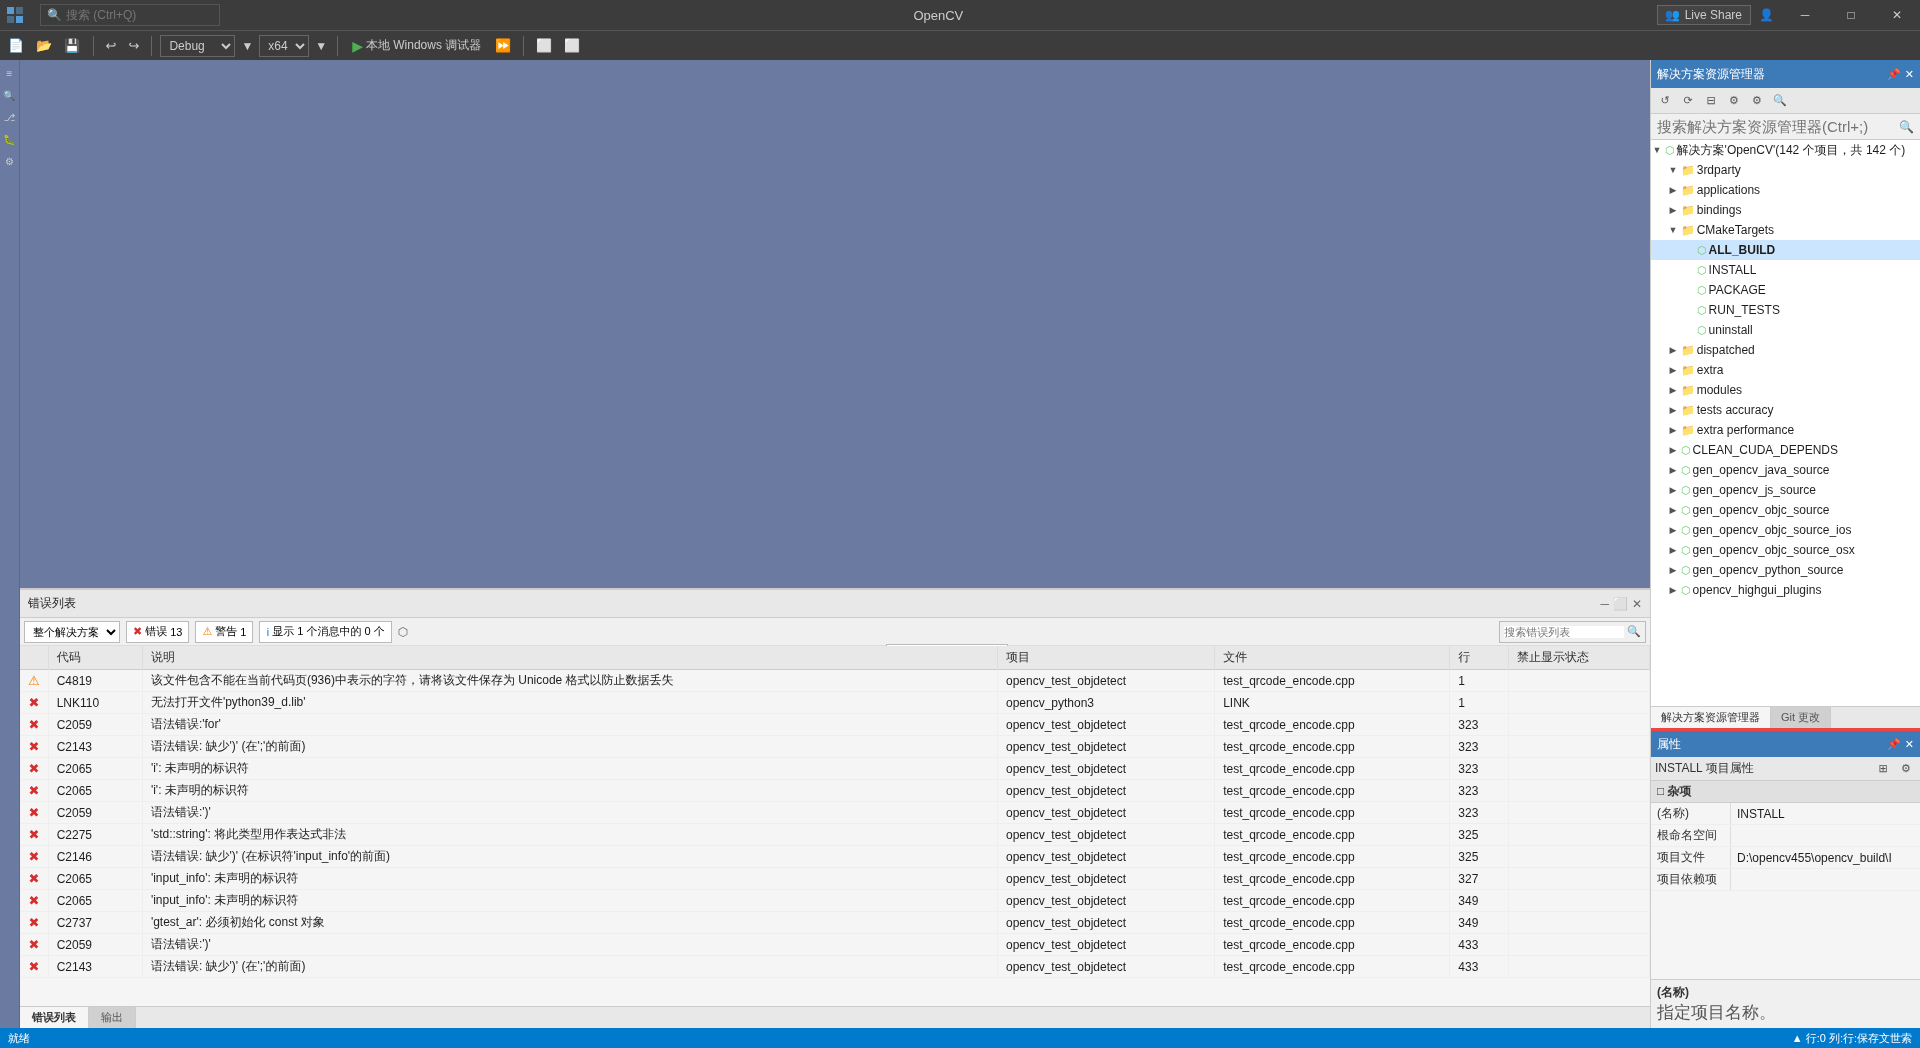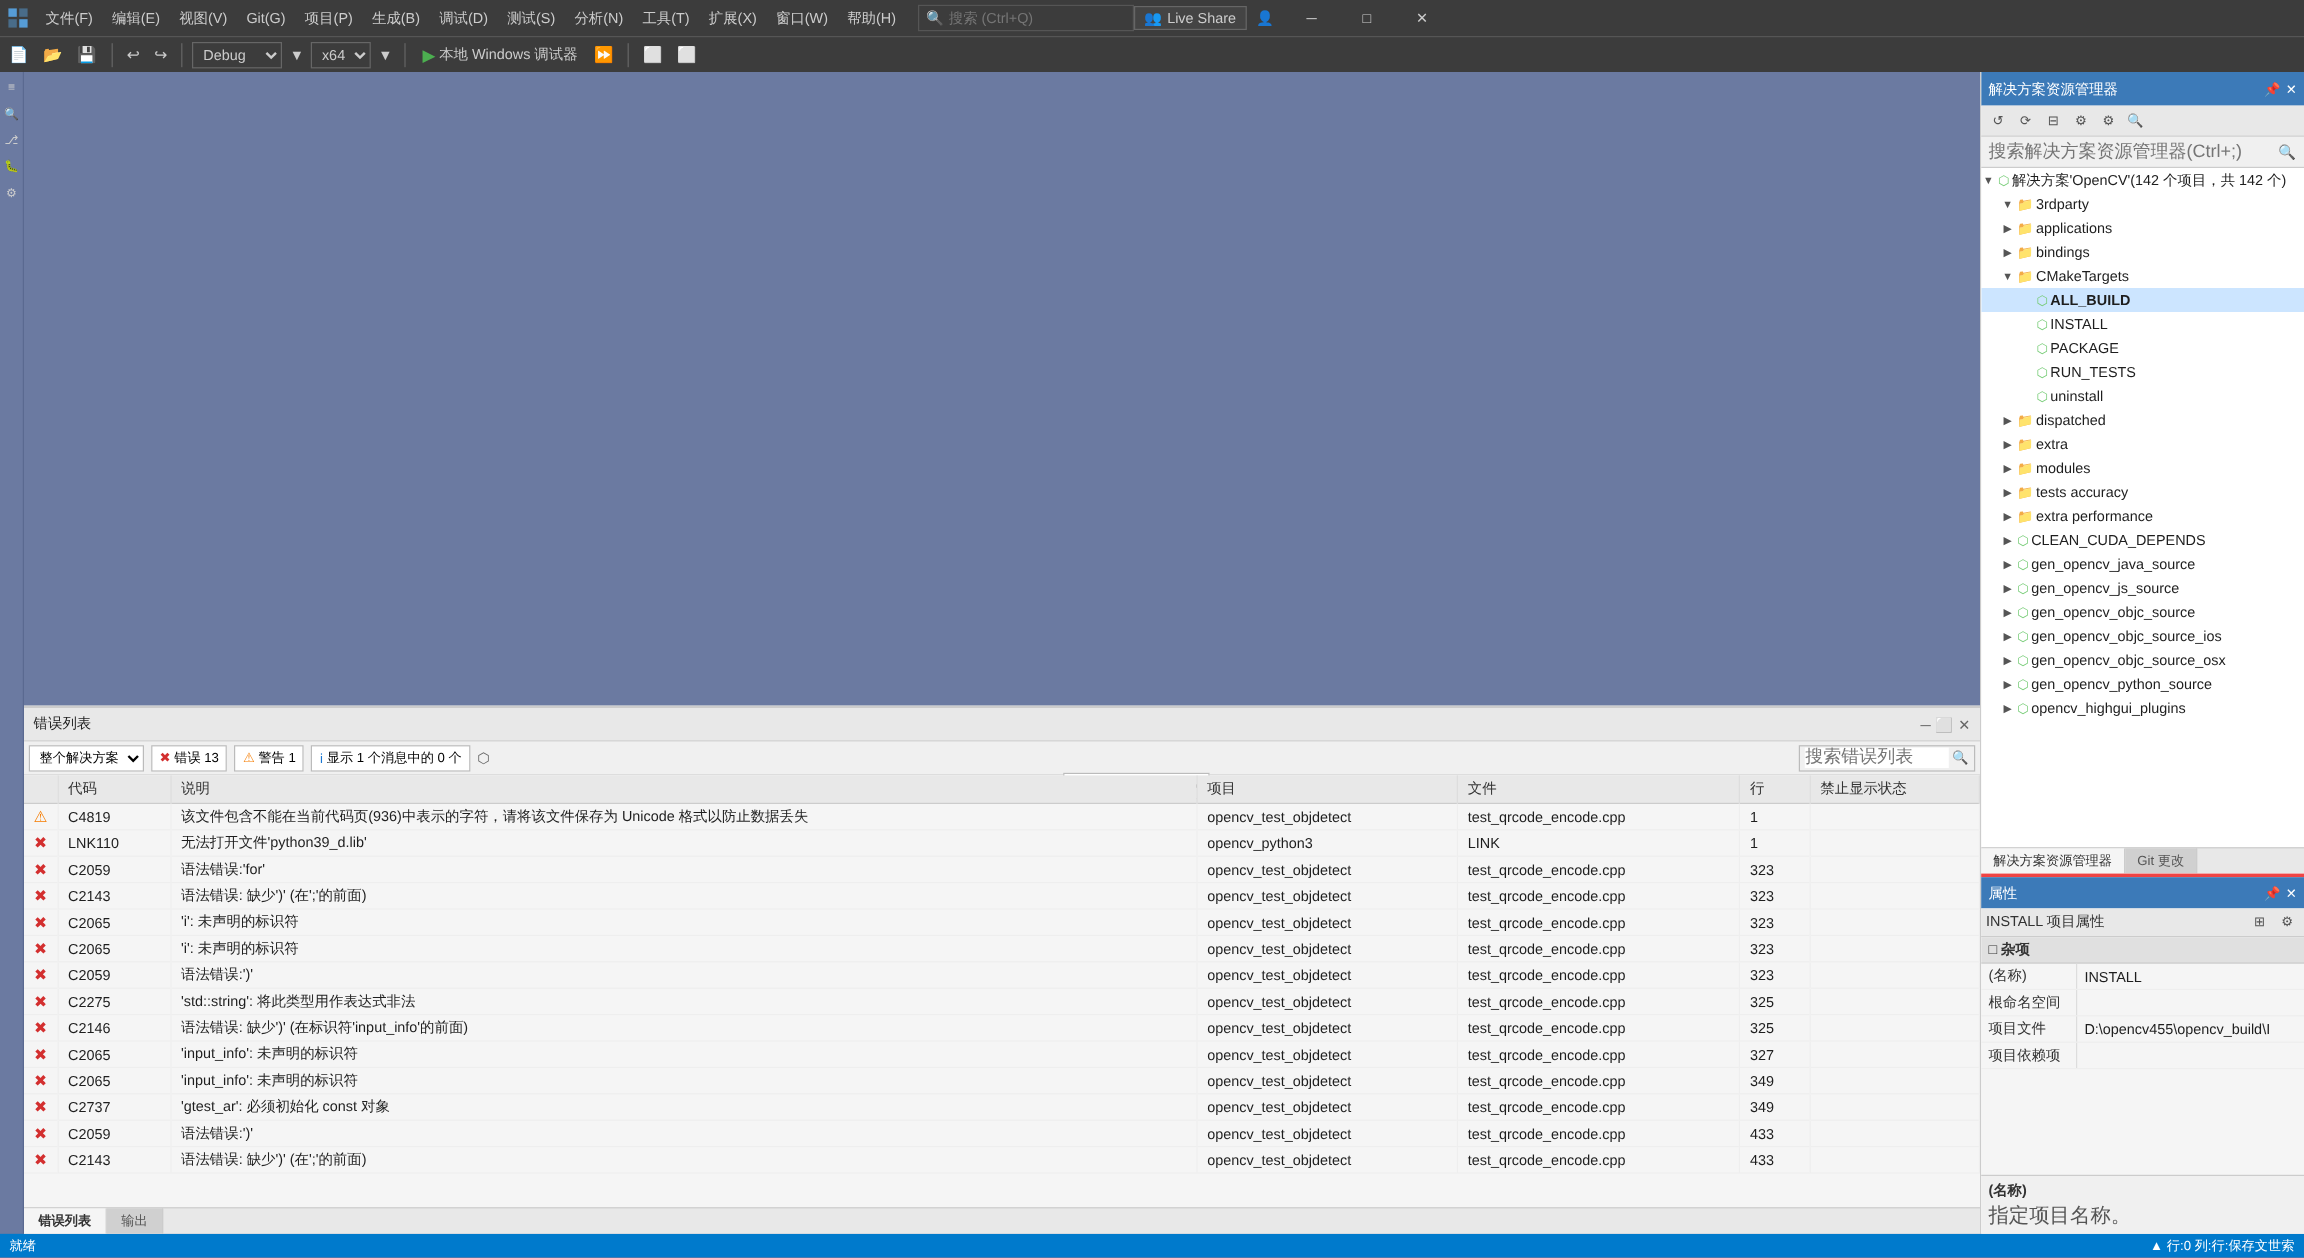--- a/index.html
+++ b/index.html
@@ -206,21 +206,21 @@
       height: 22px; border: 1px solid #bbb; background: #fff;
       font-size: 11px; padding: 0 4px;
     }
     .search-errors {
       height: 22px;
       border: 1px solid #bbb;
       padding: 0 4px;
       font-size: 11px;
       display: flex; align-items: center; gap: 3px;
     }
-    .search-errors input { border: none; outline: none; font-size: 15px; width: 120px; font-family: Liberation Serif, serif; }
+    .search-errors input { border: none; outline: none; font-size: 11px; width: 120px; font-family: Liberation Serif, serif; }
 
     
     .error-table-wrap {
       flex: 1;
       overflow-y: auto;
       overflow-x: auto;
     }
     .error-table {
       width: 100%;
       border-collapse: collapse;
@@ -464,39 +464,25 @@
 
 <div class="title-bar">
   <div class="app-icon">
     <svg width="18" height="18" viewBox="0 0 18 18">
       <rect x="1" y="1" width="7" height="7" fill="#569cd6"></rect>
       <rect x="10" y="1" width="7" height="7" fill="#569cd6" opacity="0.5"></rect>
       <rect x="1" y="10" width="7" height="7" fill="#569cd6" opacity="0.5"></rect>
       <rect x="10" y="10" width="7" height="7" fill="#569cd6"></rect>
     </svg>
   </div>
-  <div class="menu-items">
-    <div class="menu-item">文件(F)</div>
-    <div class="menu-item">编辑(E)</div>
-    <div class="menu-item">视图(V)</div>
-    <div class="menu-item">Git(G)</div>
-    <div class="menu-item">项目(P)</div>
-    <div class="menu-item">生成(B)</div>
-    <div class="menu-item">调试(D)</div>
-    <div class="menu-item">测试(S)</div>
-    <div class="menu-item">分析(N)</div>
-    <div class="menu-item">工具(T)</div>
-    <div class="menu-item">扩展(X)</div>
-    <div class="menu-item">窗口(W)</div>
-    <div class="menu-item">帮助(H)</div>
-  </div>
   <div class="search-box">
     <span style="color:#999;margin-right:4px;">🔍</span>
     <input type="text" placeholder="搜索 (Ctrl+Q)" style="">
   </div>
+  <div class="title-center">OpenCV</div>
   <div class="title-actions">
     <div class="live-share-btn">
       <span>👥</span>
       <span>Live Share</span>
     </div>
     <span style="color:#ccc;">👤</span>
   </div>
   <div class="window-controls">
     <div class="win-btn">─</div>
     <div class="win-btn">□</div>

